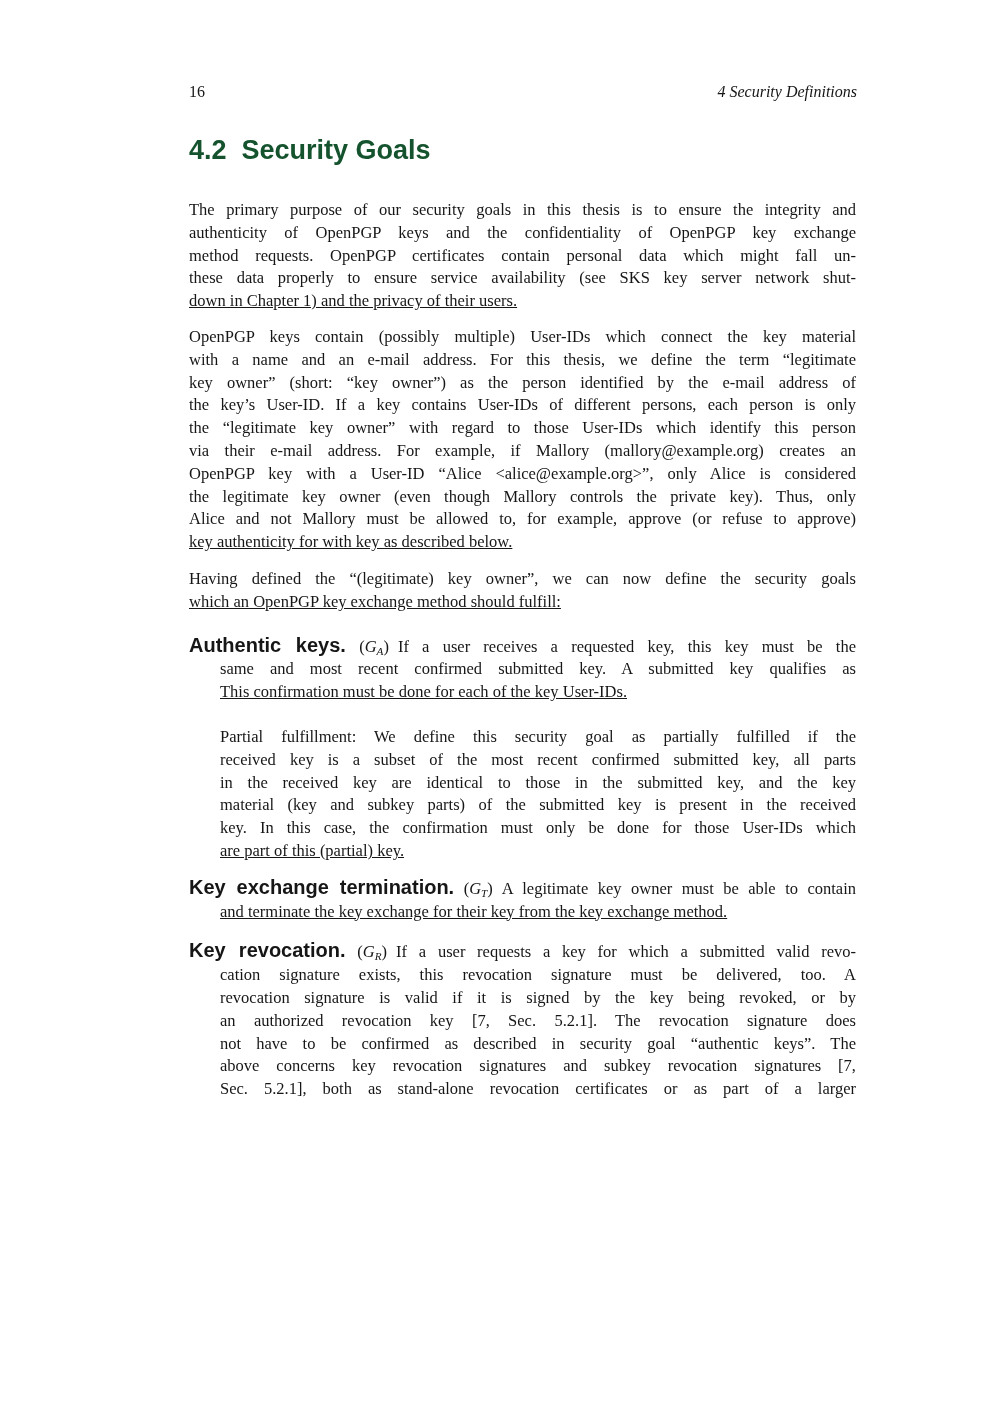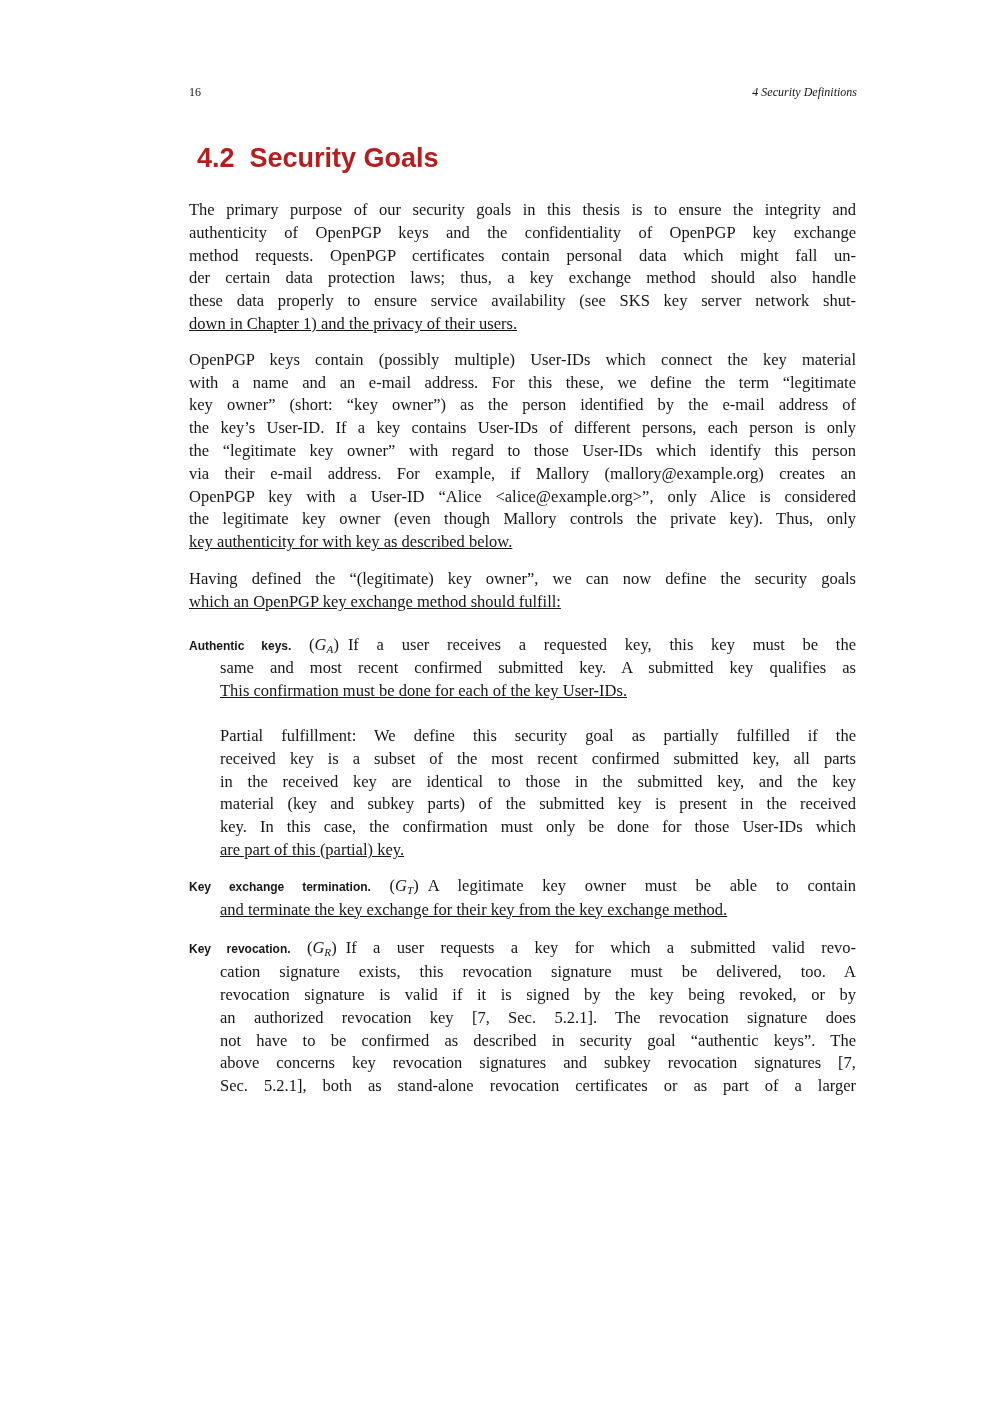--- a/index.html
+++ b/index.html
@@ -21,38 +21,38 @@
   }
   
   .running-head {
     position: absolute;
     top: 81px;
     left: 189px;
     width: 668px;
     display: flex;
     justify-content: space-between;
     align-items: flex-start;
-    font-size: 12px;
+    font-size: 16px;
     line-height: 22px;
   }
   .running-head .chapter {
     font-style: italic;
   }
   
   .section-heading {
     position: absolute;
     top: 135px;
     left: 189px;
-    margin: 8px;
+    margin: 0;
     font-family: "Liberation Sans", "DejaVu Sans", sans-serif;
     font-weight: bold;
     font-size: 27px;
     line-height: 30px;
     letter-spacing: 0;
-    color: #b91c1c;
+    color: #14532d;
   }
   .section-heading .sec-num { margin-right: 15px; }
   
   .body-col {
     position: absolute;
     top: 199px;
     left: 189px;
     width: 667px;
     font-size: 16.5px;
     line-height: 22.8px;
@@ -75,21 +75,21 @@
   .def-first {
     text-align: justify;
     text-align-last: justify;
   }
   .def-rest, .def-sub {
     margin-left: 31px;
   }
   .def-label {
     font-family: "Liberation Sans", "DejaVu Sans", sans-serif;
     font-weight: bold;
-    font-size: 12px;
+    font-size: 20px;
   }
   .math { font-style: normal; }
   .math i {
     font-style: italic;
     font-family: "Liberation Serif", "DejaVu Serif", serif;
   }
   .math sub {
     font-size: 68%;
     line-height: 0;
     vertical-align: -0.25em;
@@ -113,34 +113,34 @@
   <h2 class="section-heading">
     <span class="sec-num">4.2</span><span>Security Goals</span>
   </h2>
 
   <div class="body-col">
 
     <div class="para para-1" data-justify-last="false">
         <div class="ln">The primary purpose of our security goals in this thesis is to ensure the integrity and</div>
         <div class="ln">authenticity of OpenPGP keys and the confidentiality of OpenPGP key exchange</div>
         <div class="ln">method requests. OpenPGP certificates contain personal data which might fall un-</div>
-        <div class="ln">der certain data protection laws; thus, a key exchange method should also handle</div>
         <div class="ln">these data properly to ensure service availability (see SKS key server network shut-</div>
         <div class="ln">down in Chapter 1) and the privacy of their users.</div>
       </div>
 
     <div class="para para-2" data-justify-last="false">
         <div class="ln">OpenPGP keys contain (possibly multiple) User-IDs which connect the key material</div>
-        <div class="ln">with a name and an e-mail address. For this these, we define the term “legitimate</div>
+        <div class="ln">with a name and an e-mail address. For this thesis, we define the term “legitimate</div>
         <div class="ln">key owner” (short: “key owner”) as the person identified by the e-mail address of</div>
         <div class="ln">the key’s User-ID. If a key contains User-IDs of different persons, each person is only</div>
         <div class="ln">the “legitimate key owner” with regard to those User-IDs which identify this person</div>
         <div class="ln">via their e-mail address. For example, if Mallory (mallory@example.org) creates an</div>
         <div class="ln">OpenPGP key with a User-ID “Alice &lt;alice@example.org&gt;”, only Alice is considered</div>
         <div class="ln">the legitimate key owner (even though Mallory controls the private key). Thus, only</div>
+        <div class="ln">Alice and not Mallory must be allowed to, for example, approve (or refuse to approve)</div>
         <div class="ln">key authenticity for with key as described below.</div>
       </div>
 
     <div class="para para-3" data-justify-last="false">
         <div class="ln">Having defined the “(legitimate) key owner”, we can now define the security goals</div>
         <div class="ln">which an OpenPGP key exchange method should fulfill:</div>
       </div>
 
     <div class="def-item def-item-1">
       <div class="ln def-first">

